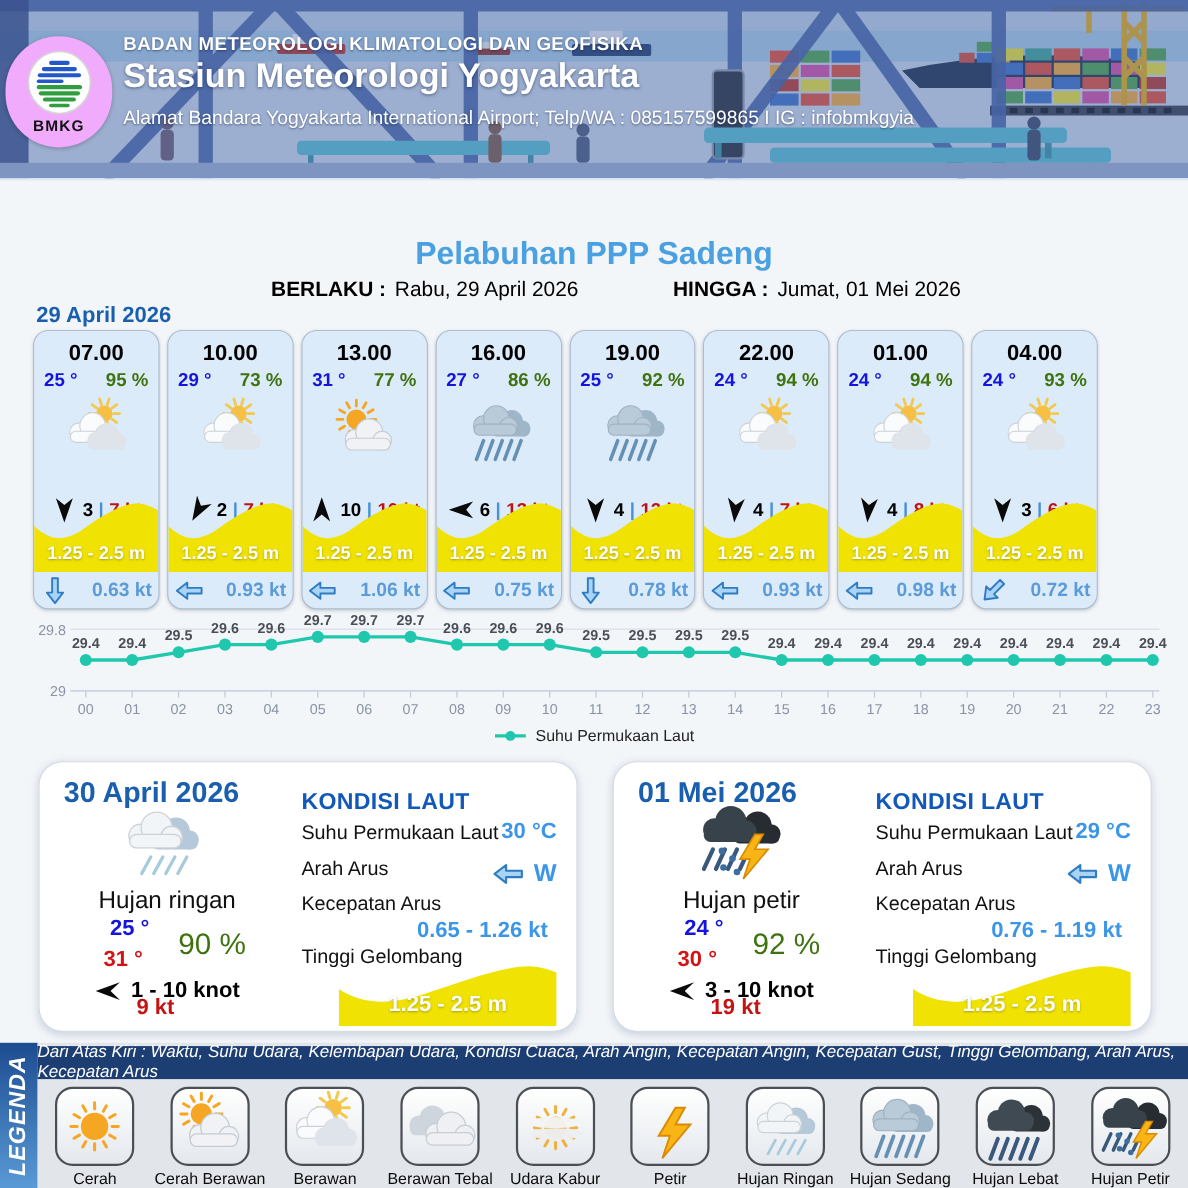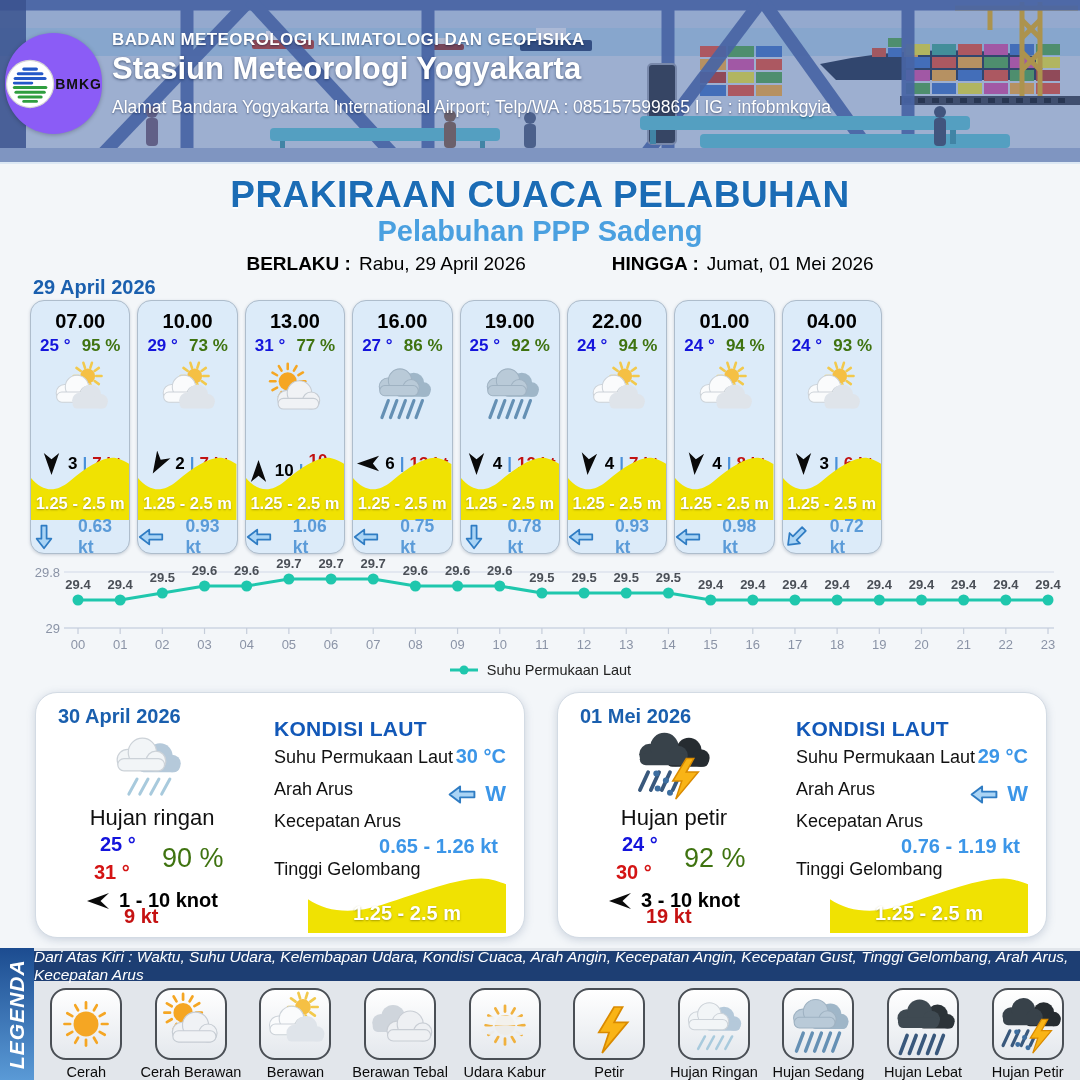--- a/index.html
+++ b/index.html
@@ -4,33 +4,33 @@
 <style>
   html,body{margin:0;padding:0;}
   #page{position:relative;width:1080px;height:1080px;background:#f3f6f9;font-family:"Liberation Sans",sans-serif;overflow:hidden;}
 
   
   #header{position:absolute;left:0;top:0;width:1080px;height:162px;border-bottom:2px solid #dce8f4;}
   #header svg.art{position:absolute;inset:0;width:100%;height:100%;}
   .h-org{position:absolute;left:112px;top:30px;font-size:17px;font-weight:bold;color:#fff;letter-spacing:.4px;text-shadow:0 1px 2px rgba(10,25,60,.55);}
   .h-station{position:absolute;left:112px;top:51px;font-size:31px;font-weight:bold;color:#fff;text-shadow:0 1px 3px rgba(10,25,60,.55);}
   .h-addr{position:absolute;left:112px;top:97px;font-size:17.5px;color:#fff;text-shadow:0 1px 2px rgba(10,25,60,.55);}
-  .logo-pill{position:absolute;left:5px;top:33px;width:97px;height:101px;background:#8b5cf6;border-radius:50px;display:flex;flex-direction:row;align-items:center;box-shadow:0 1px 4px rgba(0,0,0,.25);}
+  .logo-pill{position:absolute;left:5px;top:33px;width:97px;height:101px;background:#f0abfc;border-radius:50px;display:flex;flex-direction:column;align-items:center;justify-content:center;box-shadow:0 1px 4px rgba(0,0,0,.25);}
   .logo-pill svg{width:60px;height:60px;}
   .logo-text{font-size:14px;font-weight:bold;color:#111;letter-spacing:1px;margin-top:1px;}
 
   
   .page-title{position:absolute;left:0;top:174px;width:100%;text-align:center;font-size:37px;font-weight:800;color:#1b6cb5;letter-spacing:.5px;text-shadow:0 2px 0 #fff,0 0 2px #fff;}
   .page-subtitle{position:absolute;left:0;top:215px;width:100%;text-align:center;font-size:29px;font-weight:800;color:#4aa0e0;}
   .valid-row{position:absolute;left:0;top:253px;width:100%;display:flex;justify-content:center;gap:86px;font-size:19px;color:#000;padding-left:20px;}
   .valid-row b{font-weight:bold;margin-right:8px;}
   .fdate{position:absolute;left:33px;top:276px;font-size:20px;font-weight:bold;color:#1a5fae;}
 
   
-  #cards{position:absolute;left:30px;top:300px;width:852px;height:254px;display:flex;gap:7px;}
+  #cards{position:absolute;left:30px;top:300px;width:968px;height:254px;display:flex;gap:7px;}
   .fcard{flex:1;position:relative;background:#dcebf9;border:1px solid #aebdcc;border-radius:14px;overflow:hidden;box-shadow:0 1px 3px rgba(70,90,120,.25);}
   .fc-time{margin-top:9px;text-align:center;font-size:20px;font-weight:bold;color:#000;}
   .fc-th{display:flex;justify-content:space-between;padding:3px 9px 0;font-size:17px;font-weight:bold;}
   .fc-temp{color:#1414dc;} .fc-hum{color:#3f7310;}
   .fc-icon{height:64px;margin-top:4px;display:flex;justify-content:center;}
   .fc-icon svg{width:74px;height:64px;}
   .fc-wind{position:absolute;top:150px;left:0;right:0;display:flex;align-items:center;justify-content:center;gap:4px;font-size:17px;font-weight:bold;color:#000;}
   .fc-wind-arrow{display:inline-flex;} .fc-wind-arrow svg{width:25px;height:25px;}
   .fc-sep{color:#4a90d9;font-weight:bold;margin:0 1px;}
   .fc-gust{color:#c11212;}
@@ -40,21 +40,21 @@
   .fc-current{position:absolute;left:0;right:0;bottom:0;height:33px;display:flex;align-items:center;justify-content:center;gap:21px;font-size:17.5px;font-weight:bold;color:#5b9bd8;}
   .fc-cur-arrow{display:inline-flex;} .fc-cur-arrow svg{width:26px;height:20px;}
 
   
   #chart-wrap{position:absolute;left:18px;top:556px;width:1044px;height:130px;}
   .chart-legend{position:absolute;left:0;right:0;top:106px;display:flex;align-items:center;justify-content:center;gap:8px;font-size:14.5px;color:#222;}
 
   
   .day-card{position:absolute;top:692px;width:488px;height:244px;background:#fff;border:1px solid #d3dbe4;border-radius:22px;box-shadow:0 2px 8px rgba(110,130,160,.3);}
   #day0{left:35px;} #day1{left:557px;}
-  .dc-date{position:absolute;left:22px;top:12px;font-size:20px;font-weight:bold;color:#1a5fae;}
+  .dc-date{position:absolute;left:22px;top:12px;font-size:26px;font-weight:bold;color:#1a5fae;}
   .dc-icon{position:absolute;left:48px;top:30px;width:128px;height:82px;}
   .dc-icon svg{width:100%;height:100%;}
   .dc-cond{position:absolute;left:0;top:112px;width:232px;text-align:center;font-size:22px;color:#101010;}
   .dc-tmin{position:absolute;left:64px;top:140px;font-size:20px;font-weight:bold;color:#1414dc;}
   .dc-tmax{position:absolute;left:58px;top:168px;font-size:20px;font-weight:bold;color:#d41414;}
   .dc-hum{position:absolute;left:126px;top:150px;font-size:27px;font-weight:normal;color:#3f7310;}
   .dc-wind{position:absolute;left:48px;top:196px;display:flex;align-items:center;gap:9px;font-size:20px;font-weight:bold;color:#000;}
   .dc-wind svg{width:26px;height:20px;}
   .dc-gust{position:absolute;left:88px;top:212px;font-size:20px;font-weight:bold;color:#c51212;}
   .dc-sea{position:absolute;left:238px;top:0;right:18px;bottom:0;}
@@ -239,21 +239,20 @@
           <rect x="22" y="52.5" width="20" height="3.5" rx="1.75"></rect>
         </g>
       </svg>
       <div class="logo-text">BMKG</div>
     </div>
     <div class="h-org">BADAN METEOROLOGI KLIMATOLOGI DAN GEOFISIKA</div>
     <div class="h-station">Stasiun Meteorologi Yogyakarta</div>
     <div class="h-addr">Alamat Bandara Yogyakarta International Airport; Telp/WA : 085157599865 I IG : infobmkgyia</div>
   </header>
 
-  <div class="page-title">PRAKIRAAN CUACA PELABUHAN</div>
   <div class="page-subtitle">Pelabuhan PPP Sadeng</div>
   <div class="valid-row">
     <span><b>BERLAKU :</b><span>Rabu, 29 April 2026</span></span>
     <span><b>HINGGA :</b><span>Jumat, 01 Mei 2026</span></span>
   </div>
   <div class="fdate">29 April 2026</div>
 
   <div id="cards">
       <div class="fcard">
         <div class="fc-time">07.00</div>

